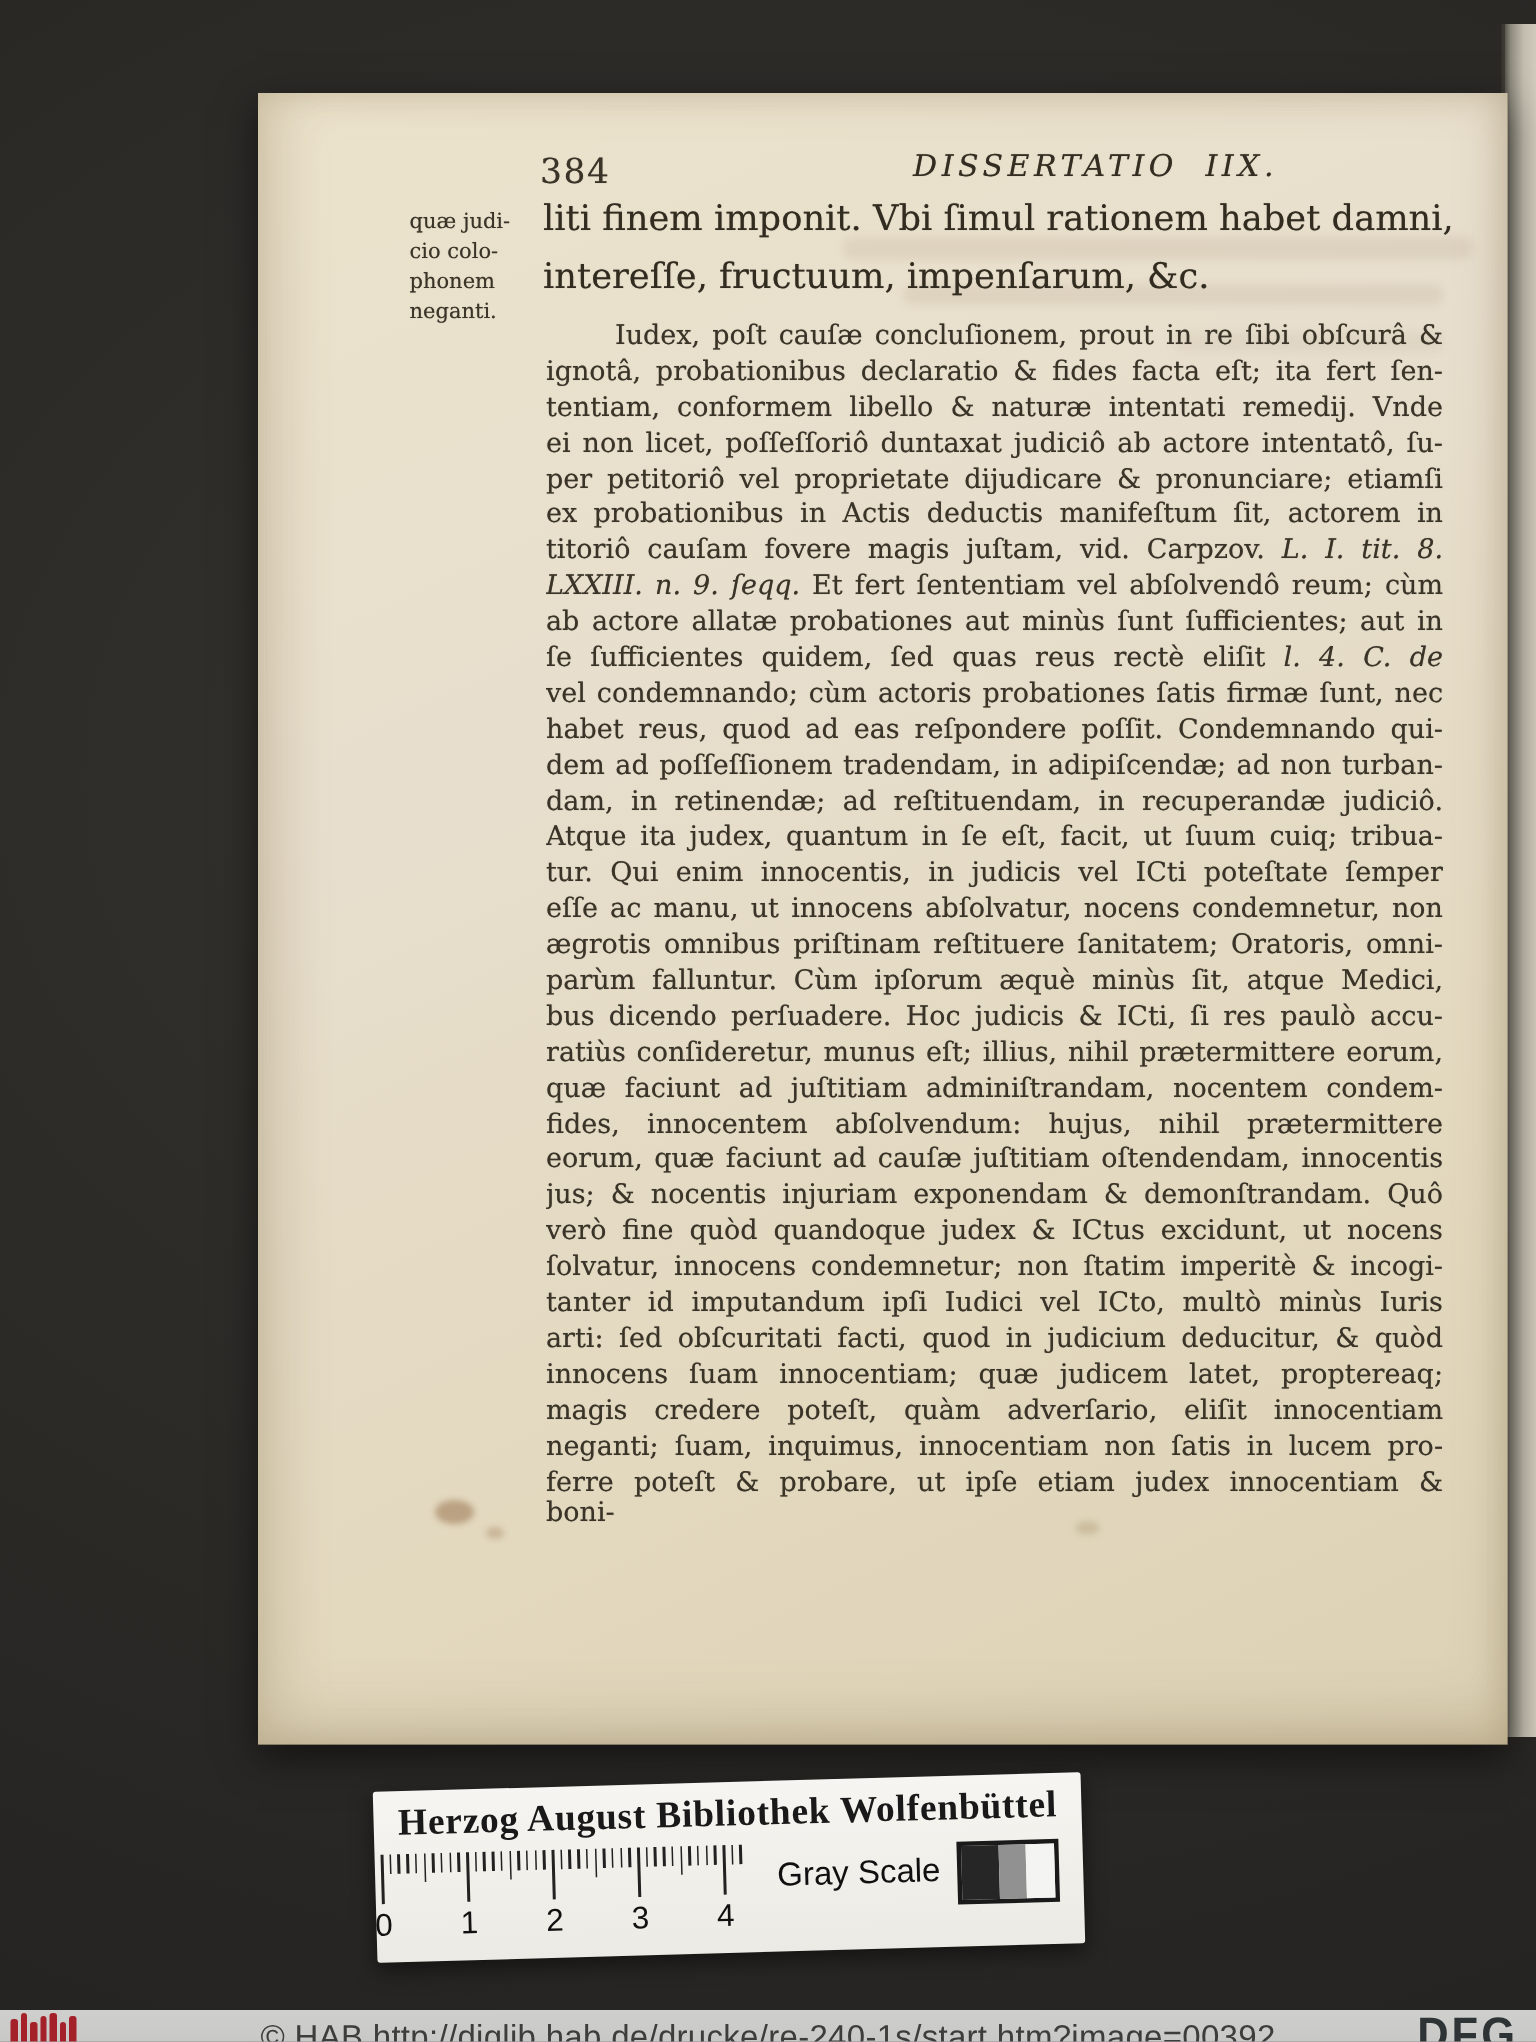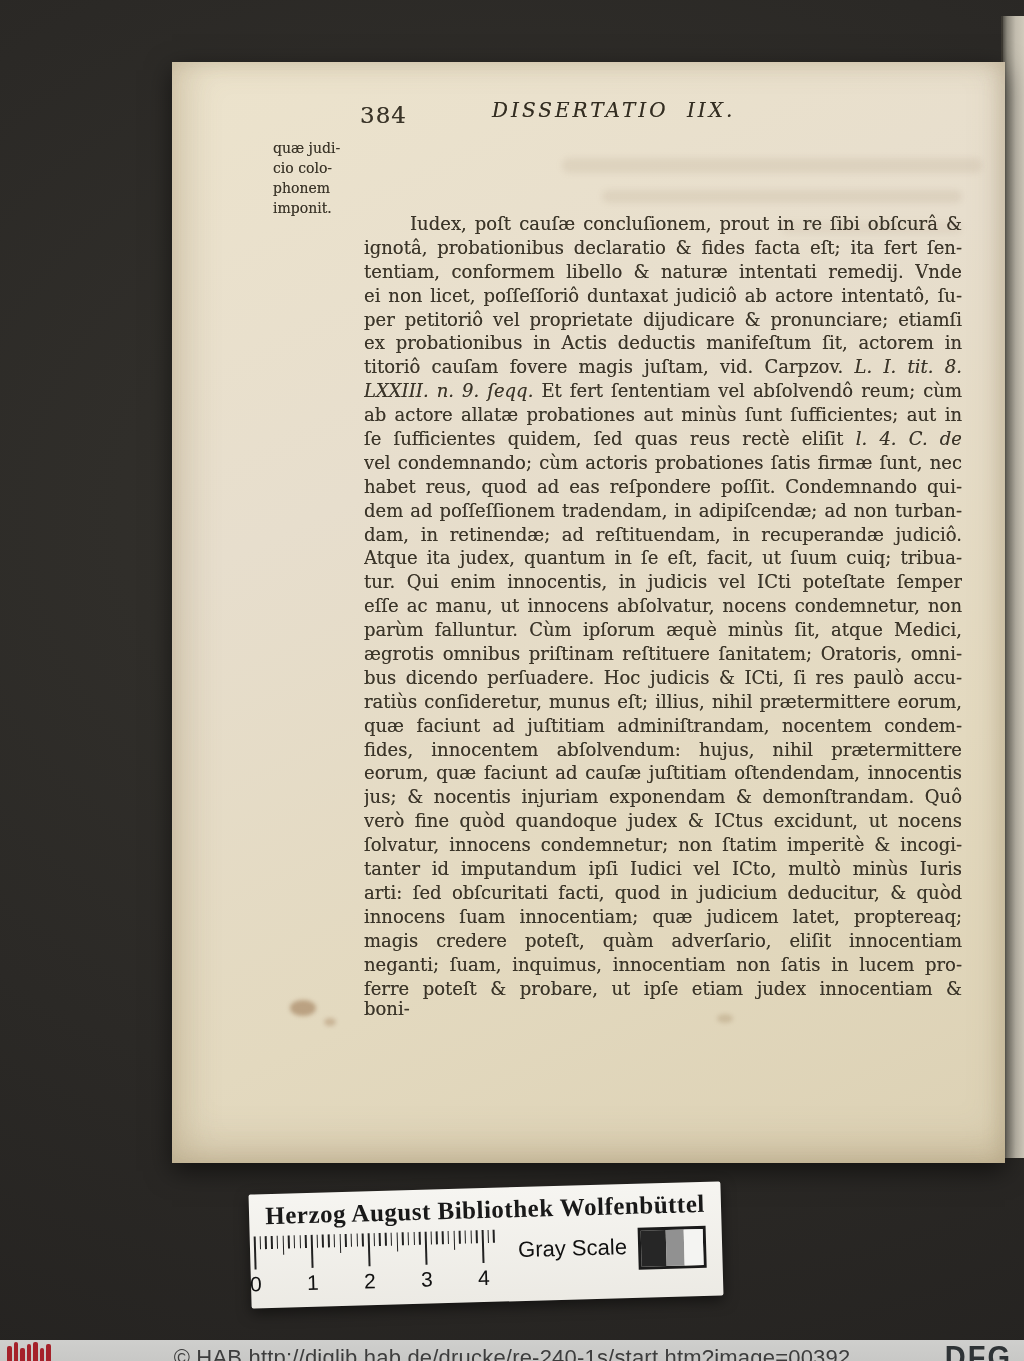--- a/index.html
+++ b/index.html
@@ -10,21 +10,21 @@
   .edge-strip{position:absolute;left:1001px;top:16px;width:23px;height:1142px;
       background:linear-gradient(to right,#55524a 0%,#8d897d 18%,#c2bcae 55%,#d4cebf 100%);
       border-left:2px solid #3b3831;}
   
   .page{position:absolute;left:172px;top:62px;width:833px;height:1101px;
       background:linear-gradient(155deg,#ece3cc 0%,#e7decd 35%,#e3d9bf 70%,#dcd1b4 100%);
       box-shadow:0 8px 24px rgba(0,0,0,.55), inset 0 -18px 38px rgba(140,120,80,.22),
                  inset 18px 0 34px rgba(140,120,80,.15), inset -6px 0 18px rgba(120,105,70,.18);
       color:#3a3428;}
   .pagenum{position:absolute;left:188px;top:40px;font-size:23px;letter-spacing:1px;}
-  .running-title{position:absolute;left:320px;top:36px;width:360px;text-align:left;
+  .running-title{position:absolute;left:320px;top:36px;width:360px;text-align:right;
       font-style:italic;font-size:20px;letter-spacing:3px;word-spacing:9px;color:#332d21;}
   .marginalia{position:absolute;left:101px;top:76px;width:94px;font-size:14px;line-height:20px;color:#3a3428;}
   .intro{position:absolute;left:190px;top:64px;width:620px;font-size:23.5px;line-height:39px;
       white-space:nowrap;color:#322c20;}
   .body-text{position:absolute;left:192px;top:150px;width:598px;font-size:18px;line-height:23.9px;}
   .bline{text-align:justify;text-align-last:justify;height:23.9px;overflow:hidden;word-spacing:1px;}
   .bline.ind{text-indent:46px;}
   .bline .it{font-style:italic;}
   .catchword-row{position:absolute;left:192px;top:936px;width:590px;text-align:left;font-size:18px;}
   .page *{text-shadow:0 0 .5px rgba(50,44,32,.55);}
@@ -77,42 +77,46 @@
   <div class="stain s1"></div>
   <div class="stain s2"></div>
   <div class="stain s3"></div>
 
   <div class="pagenum">384</div>
   <div class="running-title">DISSERTATIO IIX.</div>
   <div class="marginalia">
       <div>quæ judi-</div>
       <div>cio colo-</div>
       <div>phonem</div>
-      <div>imponit.</div>
+      <div>neganti.</div>
+    </div>
+  <div class="intro">
+      <div>liti finem imponit. Vbi ſimul rationem habet damni,</div>
+      <div>intereſſe, fructuum, impenſarum, &amp;c.</div>
     </div>
   <div class="body-text">
       <div class="bline ind"><span>Iudex, poſt cauſæ concluſionem, prout in re ſibi obſcurâ &amp;</span></div>
       <div class="bline"><span>ignotâ, probationibus declaratio &amp; fides facta eſt; ita fert ſen-</span></div>
       <div class="bline"><span>tentiam, conformem libello &amp; naturæ intentati remedij.  Vnde</span></div>
       <div class="bline"><span>ei non licet, poſſeſſoriô duntaxat judiciô ab actore intentatô, ſu-</span></div>
       <div class="bline"><span>per petitoriô vel proprietate dijudicare &amp; pronunciare; etiamſi</span></div>
       <div class="bline"><span>ex probationibus in Actis deductis manifeſtum ſit, actorem in pe-</span></div>
       <div class="bline"><span>titoriô cauſam fovere magis juſtam, vid. Carpzov. </span><span class="it">L. I. tit. 8. Reſp.</span></div>
       <div class="bline"><span class="it">LXXIII. n. 9. ſeqq.</span><span>  Et fert ſententiam vel abſolvendô reum; cùm</span></div>
       <div class="bline"><span>ab actore allatæ probationes aut minùs ſunt ſufficientes; aut in</span></div>
       <div class="bline"><span>ſe ſufficientes quidem, ſed quas reus rectè eliſit </span><span class="it">l. 4. C. de Edend.</span></div>
       <div class="bline"><span>vel condemnando; cùm actoris probationes ſatis firmæ ſunt, nec</span></div>
       <div class="bline"><span>habet reus, quod ad eas reſpondere poſſit.  Condemnando qui-</span></div>
       <div class="bline"><span>dem ad poſſeſſionem tradendam, in adipiſcendæ; ad non turban-</span></div>
       <div class="bline"><span>dam, in retinendæ; ad reſtituendam, in recuperandæ judiciô.</span></div>
       <div class="bline"><span>Atque ita judex, quantum in ſe eſt, facit, ut ſuum cuiq; tribua-</span></div>
       <div class="bline"><span>tur.  Qui enim innocentis, in judicis vel ICti poteſtate ſemper</span></div>
       <div class="bline"><span>eſſe ac manu, ut innocens abſolvatur, nocens condemnetur, non</span></div>
+      <div class="bline"><span>ægrotis omnibus priſtinam reſtituere ſanitatem; Oratoris, omni-</span></div>
       <div class="bline"><span>parùm falluntur.  Cùm ipſorum æquè minùs ſit, atque Medici,</span></div>
-      <div class="bline"><span>ægrotis omnibus priſtinam reſtituere ſanitatem; Oratoris, omni-</span></div>
       <div class="bline"><span>bus dicendo perſuadere.  Hoc judicis &amp; ICti, ſi res paulò accu-</span></div>
       <div class="bline"><span>ratiùs conſideretur, munus eſt; illius, nihil prætermittere eorum,</span></div>
       <div class="bline"><span>quæ faciunt ad juſtitiam adminiſtrandam, nocentem condem-</span></div>
       <div class="bline"><span>fides, innocentem abſolvendum: hujus, nihil prætermittere</span></div>
       <div class="bline"><span>eorum, quæ faciunt ad cauſæ juſtitiam oſtendendam, innocentis</span></div>
       <div class="bline"><span>jus; &amp; nocentis injuriam exponendam &amp; demonſtrandam.  Quô</span></div>
       <div class="bline"><span>verò fine quòd quandoque judex &amp; ICtus excidunt, ut nocens ab-</span></div>
       <div class="bline"><span>ſolvatur, innocens condemnetur; non ſtatim imperitè &amp; incogi-</span></div>
       <div class="bline"><span>tanter id imputandum ipſi Iudici vel ICto, multò minùs Iuris</span></div>
       <div class="bline"><span>arti: ſed obſcuritati facti, quod in judicium deducitur, &amp; quòd</span></div>

